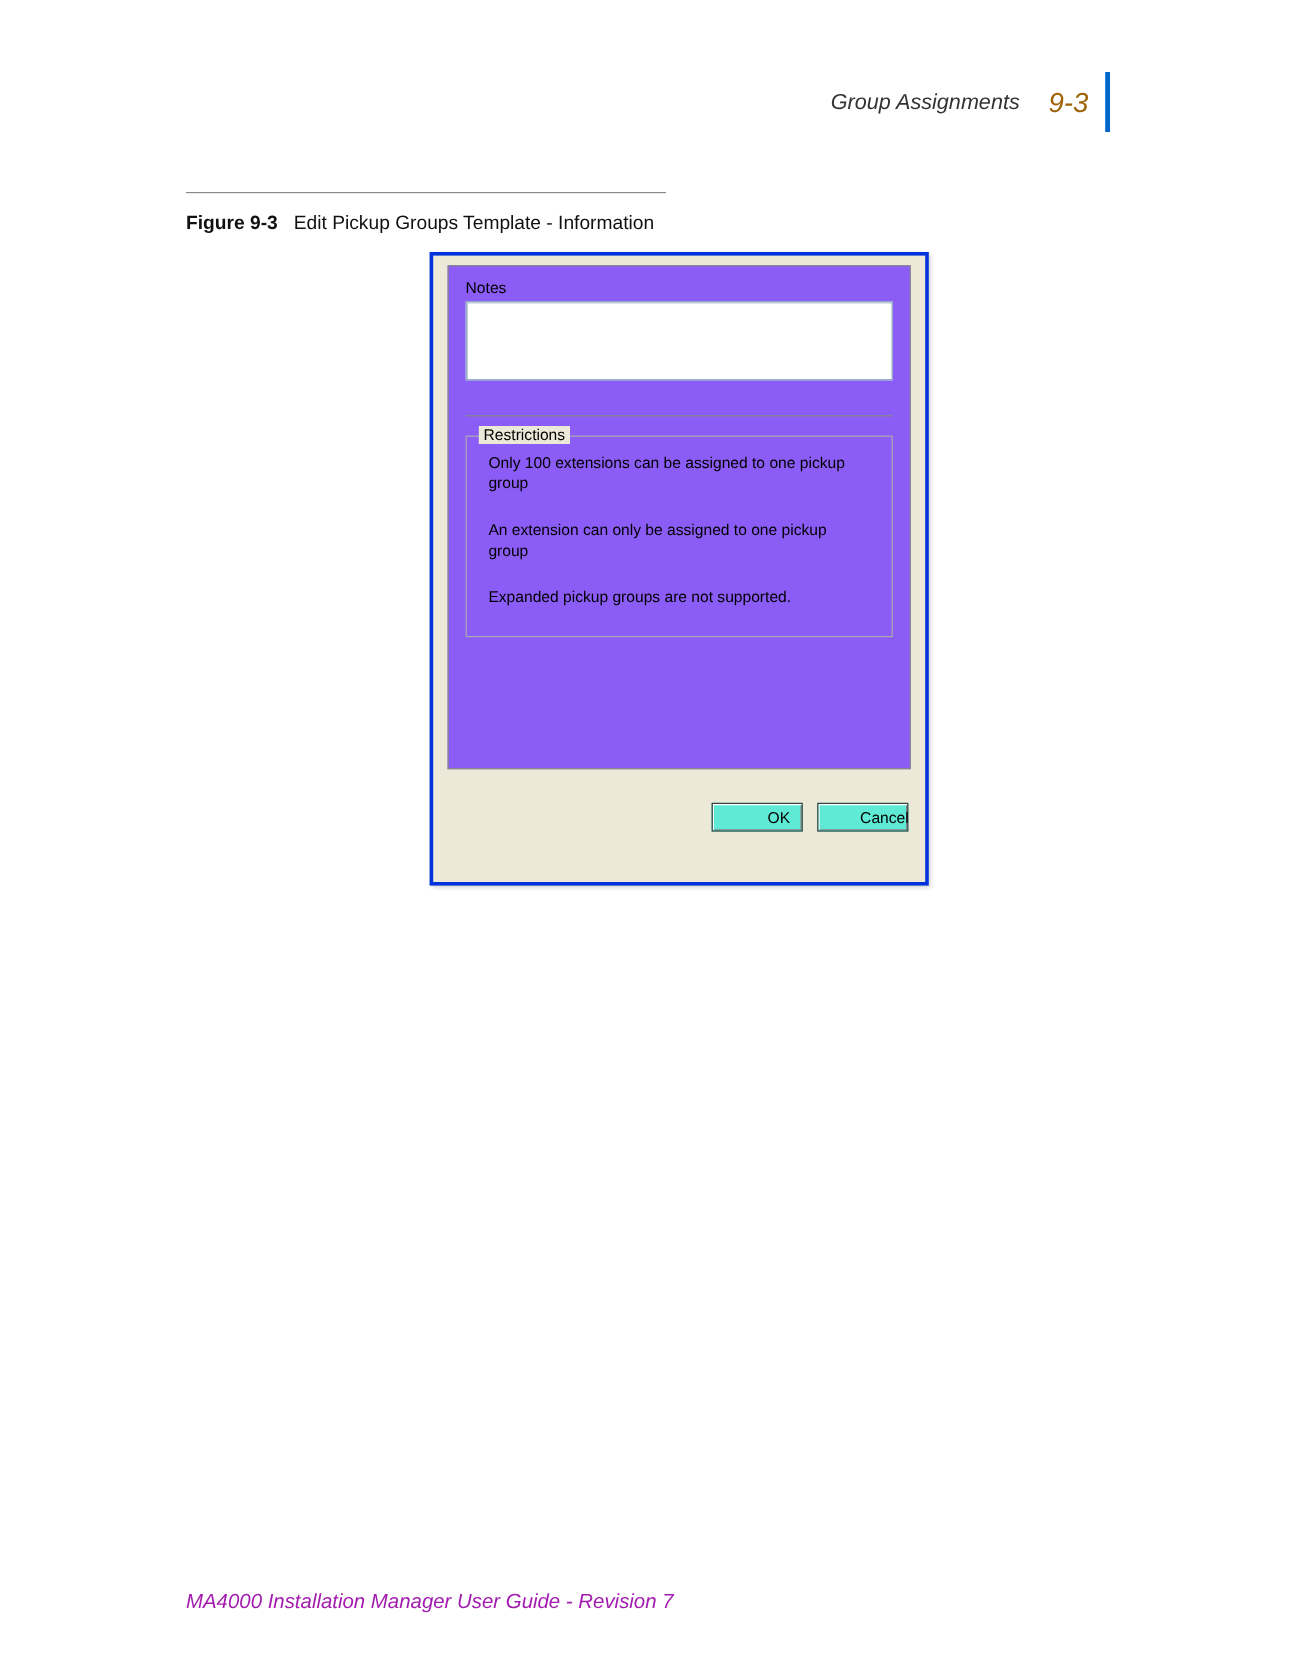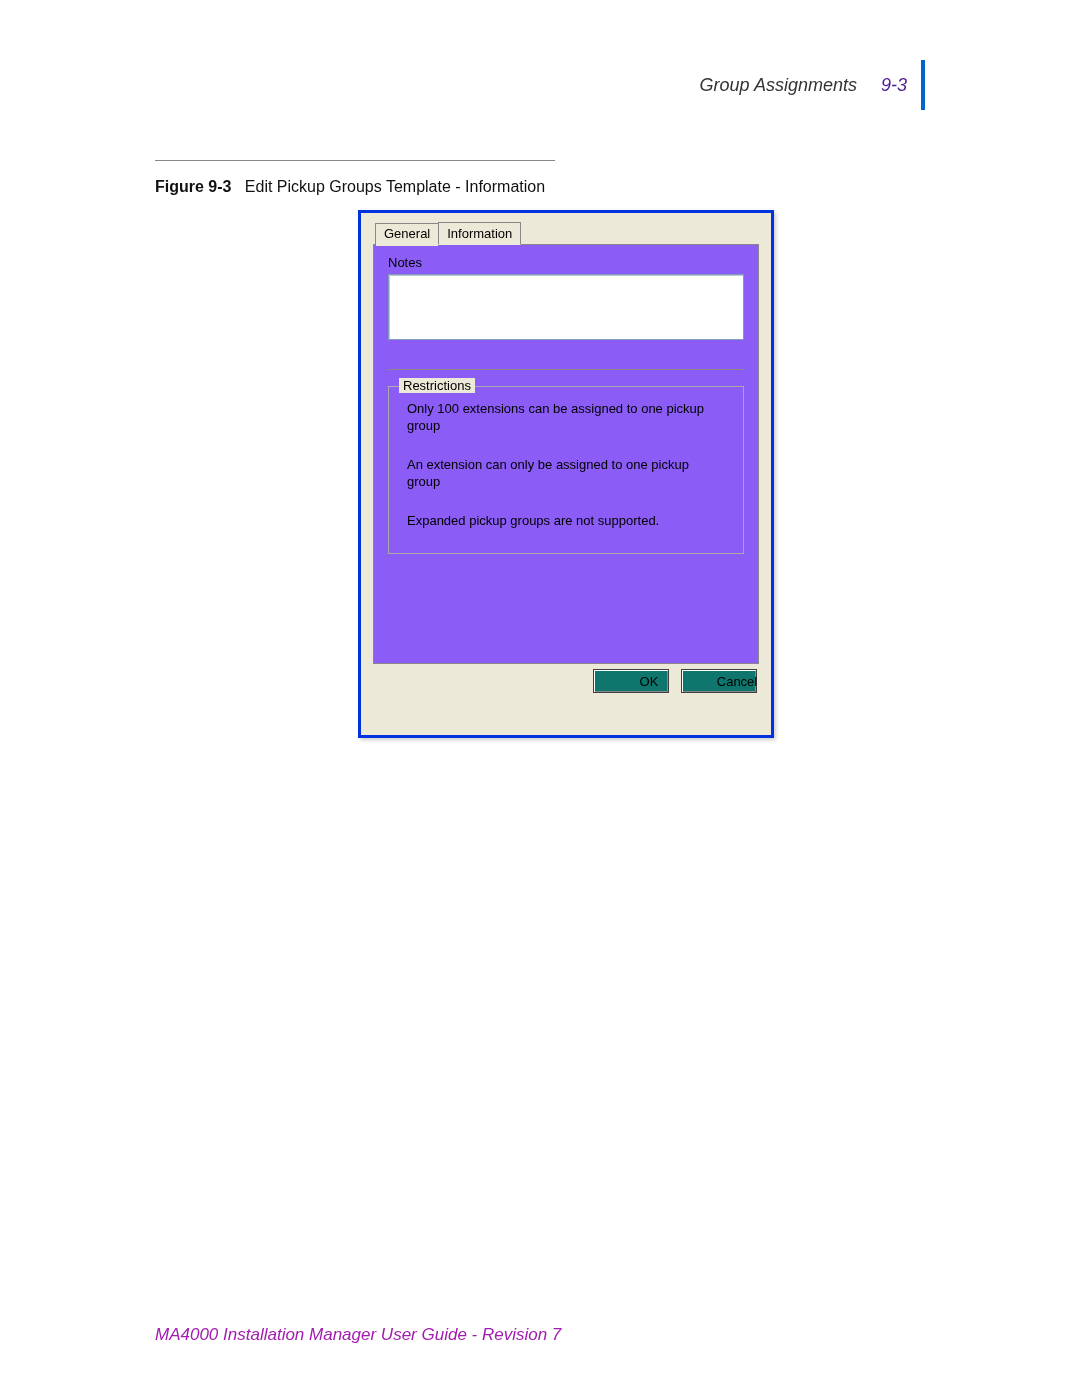--- a/index.html
+++ b/index.html
@@ -18,22 +18,22 @@
     align-items: center;
   }
   .header-text {
     font-style: italic;
     font-size: 18px;
     color: #333;
     margin-right: 24px;
   }
   .header-pagenum {
     font-style: italic;
-    font-size: 18px;
-    color: #4c1d95;
+    font-size: 23px;
+    color: #a16207;
     margin-right: 10px;
   }
   .header-bar {
     width: 4px;
     height: 50px;
     background: #0066cc;
     margin-left: 4px;
   }
   .figure-line {
     position: absolute;
@@ -173,21 +173,21 @@
     bottom: 12px;
     right: 14px;
     display: flex;
     gap: 12px;
   }
   .win-button {
     width: 76px;
     height: 24px;
     font-size: 13px;
     font-family: Tahoma, sans-serif;
-    background: #0f766e;
+    background: #5eead4;
     border: 1px solid #404040;
     box-shadow: inset 1px 1px 0 #fff, inset -1px -1px 0 #888;
     cursor: default;
     display: flex;
     align-items: center;
     justify-content: center;
     padding-left: 36px;
   }
   .page-footer {
     position: absolute;
@@ -208,24 +208,20 @@
 </div>
 
 <div class="figure-line"></div>
 <div class="figure-caption">
   <span class="bold">Figure 9-3</span>
   <span>&nbsp;&nbsp;</span><span>Edit Pickup Groups Template - Information</span>
 </div>
 
 <div class="dialog-wrap">
   <div class="dialog-body">
-    <div class="tabs">
-      <div class="tab inactive">General</div>
-      <div class="tab active">Information</div>
-    </div>
     <div class="tab-panel">
       <label class="notes-label">Notes</label>
       <textarea class="notes-input" style=""></textarea>
       <div class="spacer-line"></div>
       <div class="fieldset">
         <span class="fieldset-legend">Restrictions</span>
         <div class="restriction-item">Only 100 extensions can be assigned to one pickup group</div>
         <div class="restriction-item">An extension can only be assigned to one pickup group</div>
         <div class="restriction-item">Expanded pickup groups are not supported.</div>
       </div>

